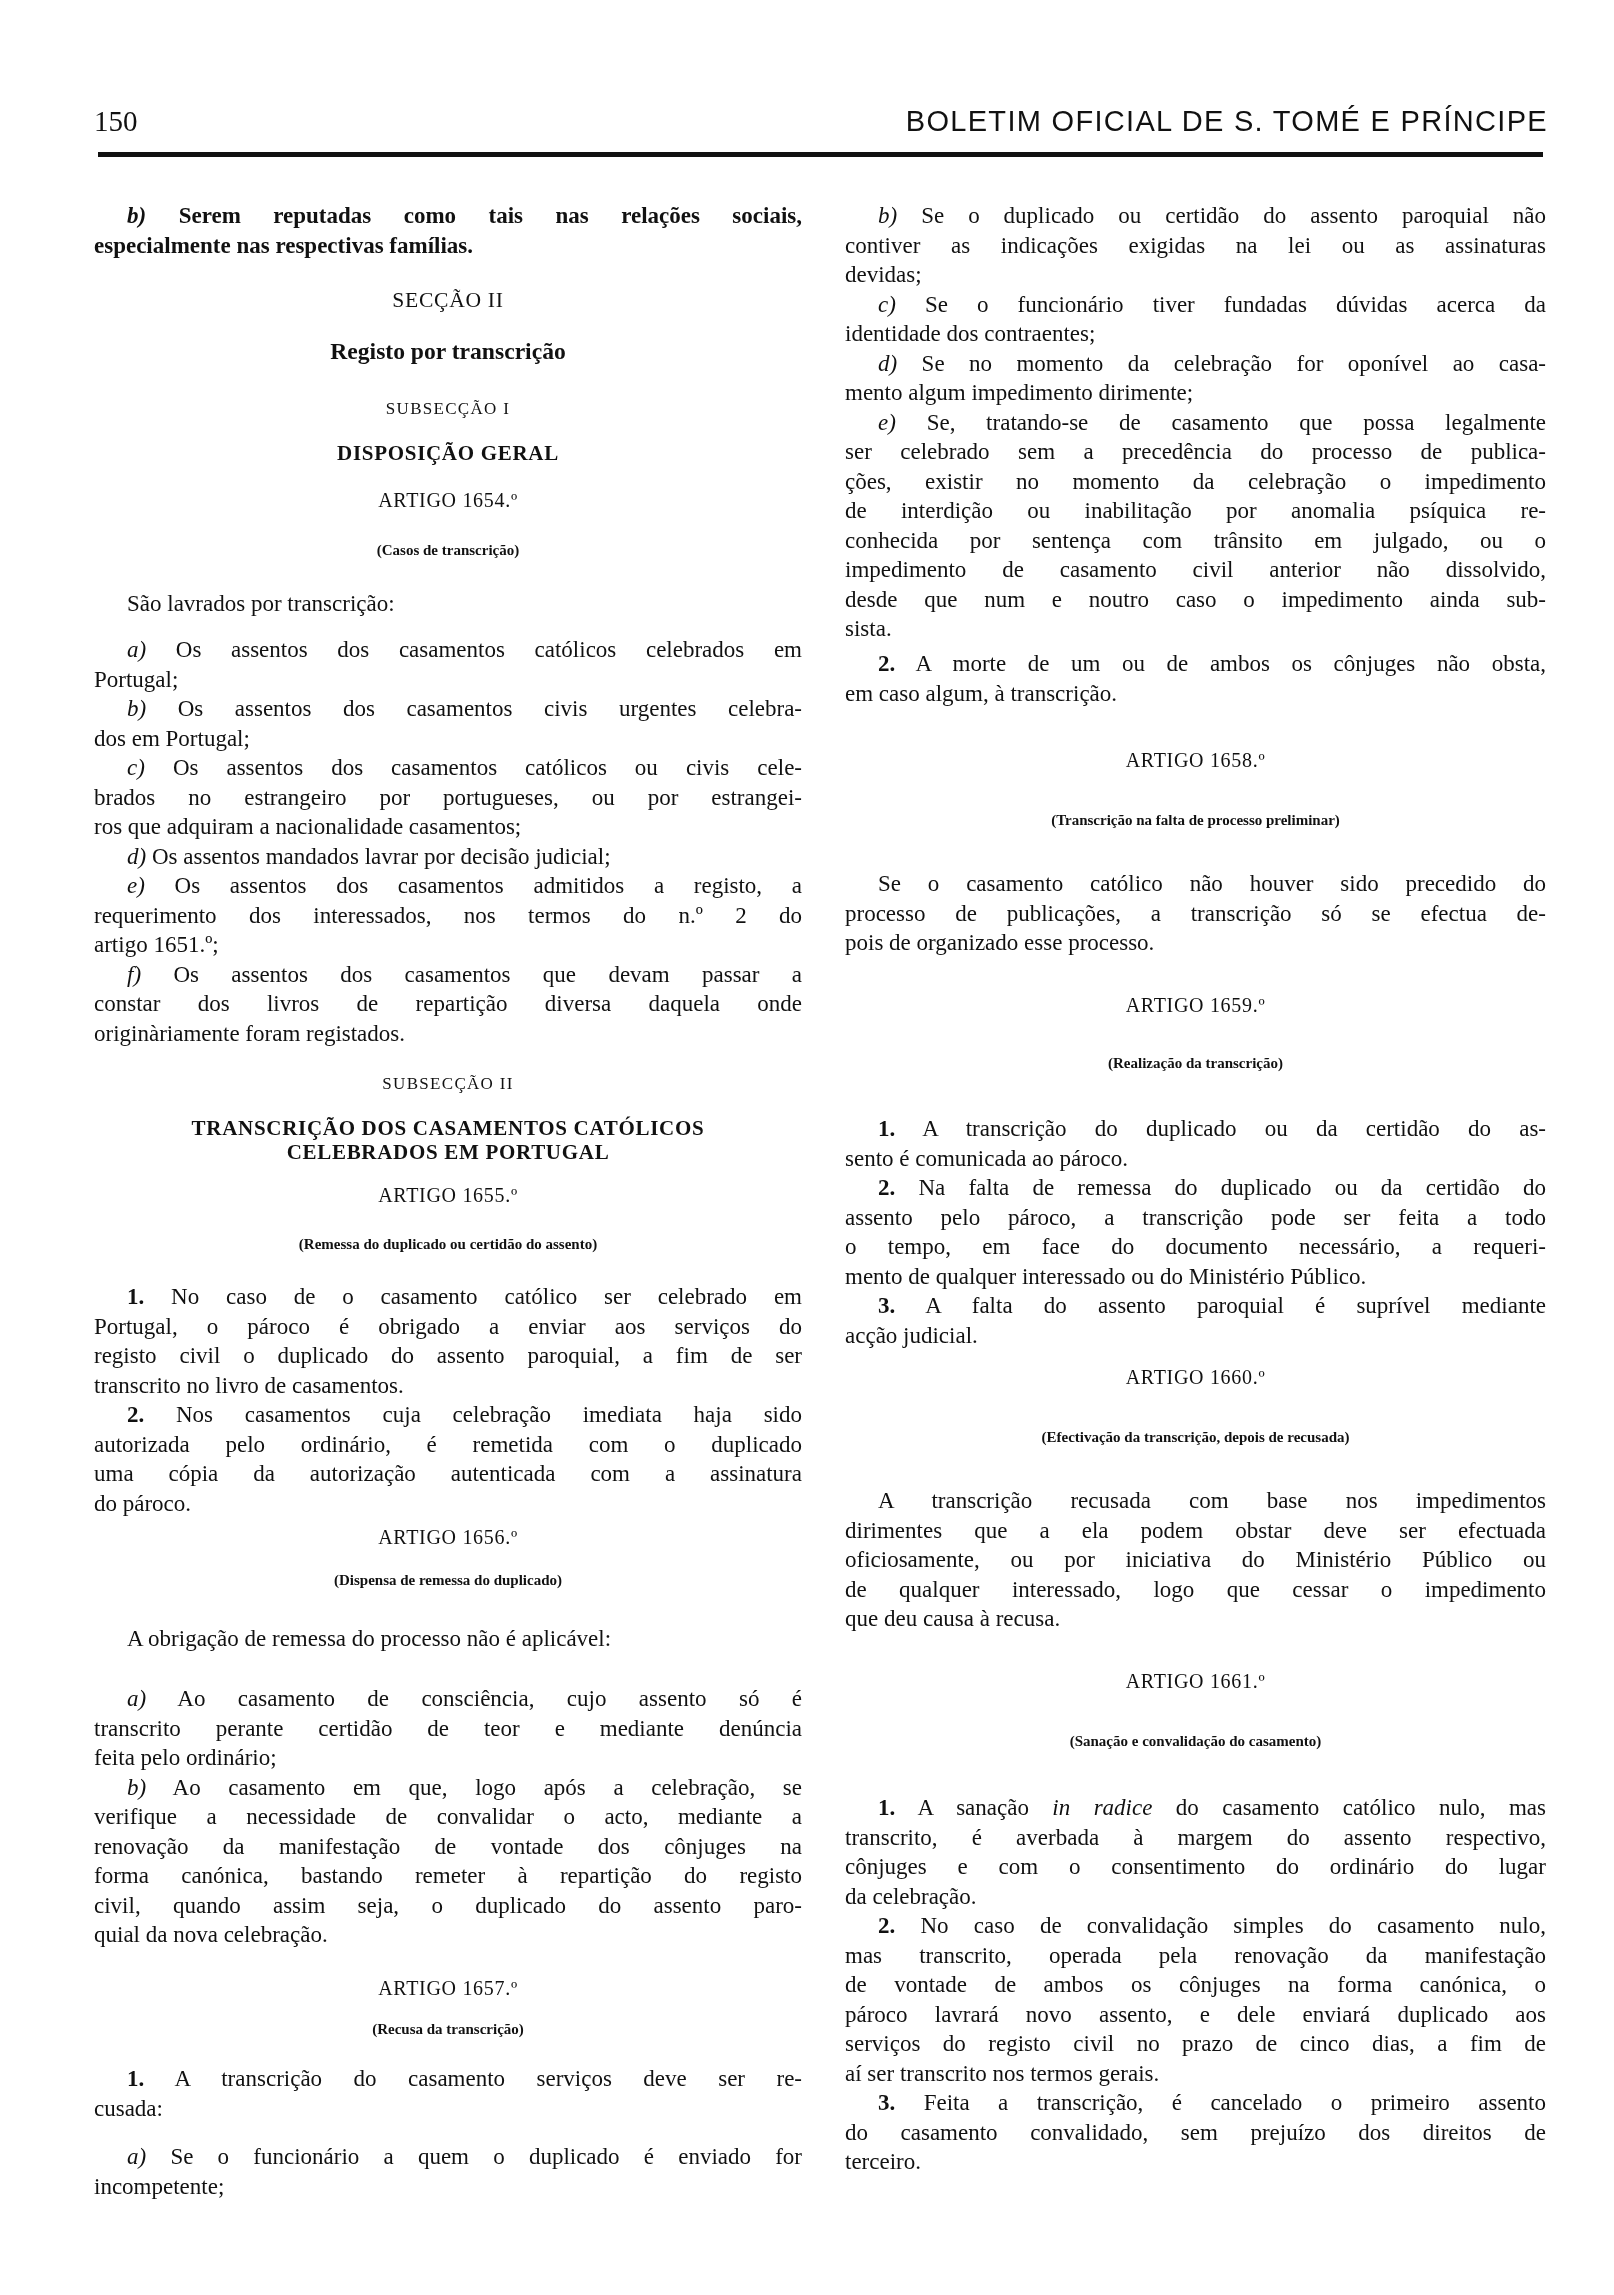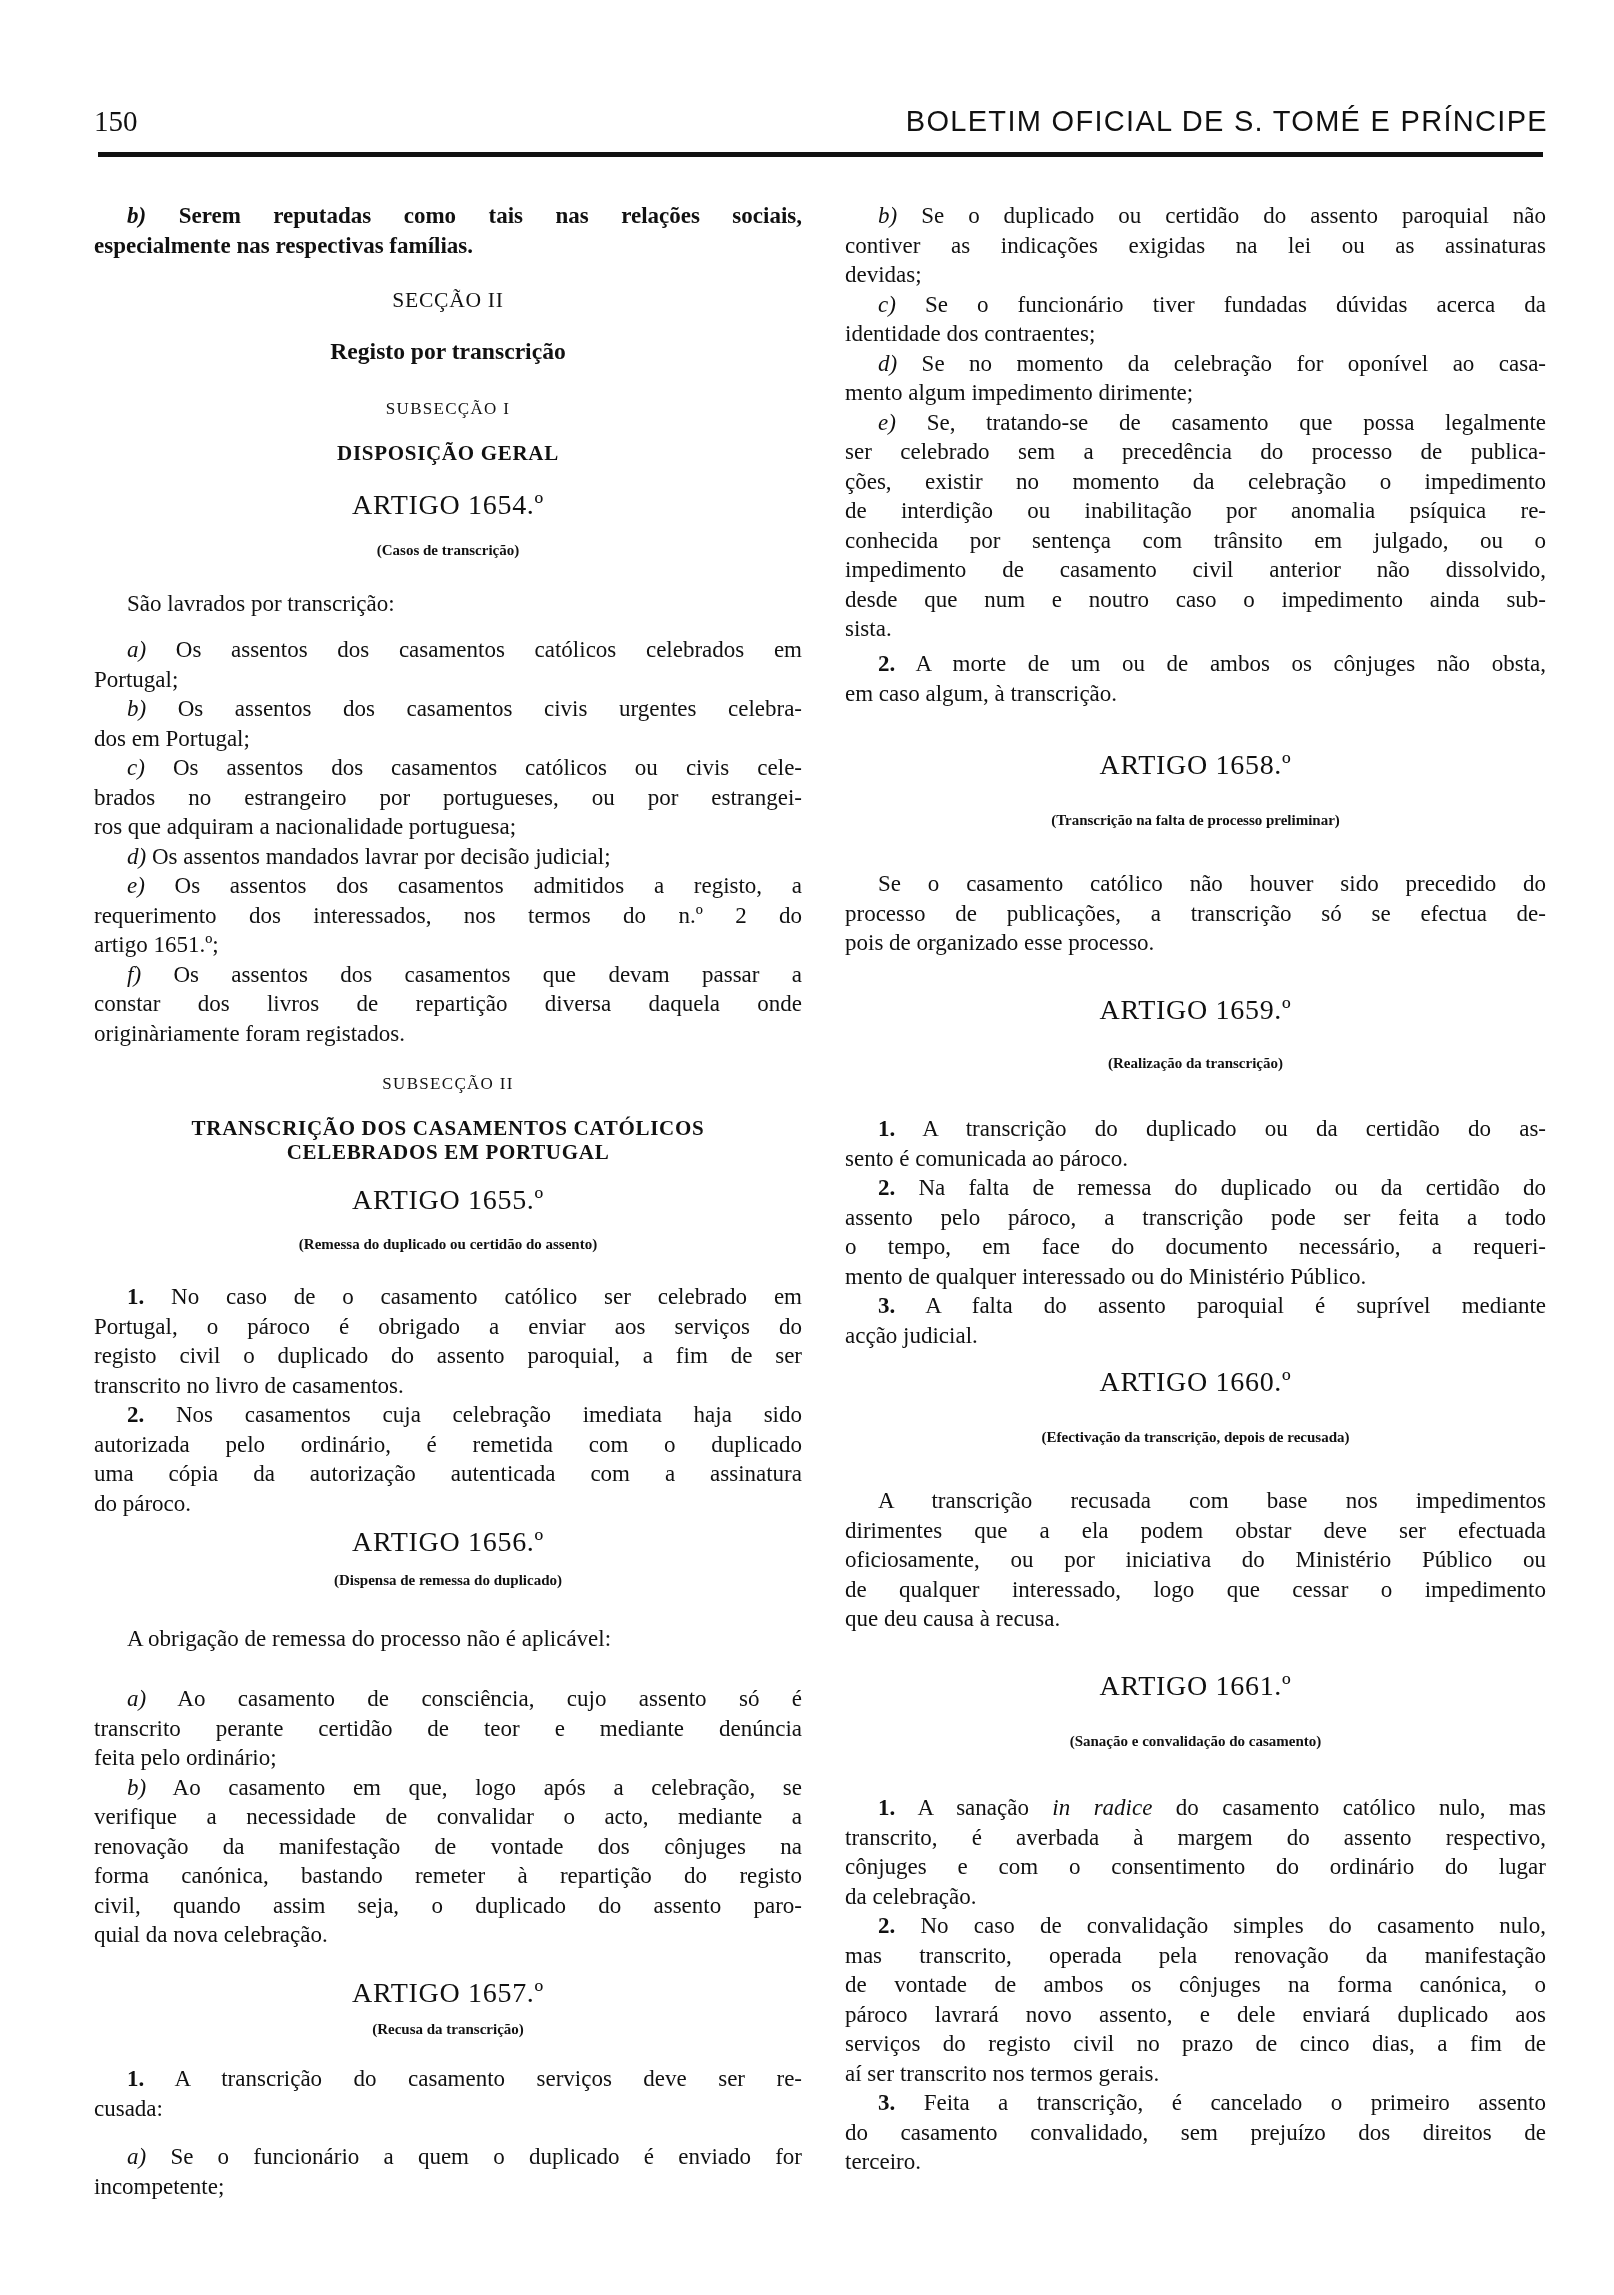--- a/index.html
+++ b/index.html
@@ -9,21 +9,21 @@
   .hdr-title { position: absolute; right: 66px; top: 105px; font-size: 29px; font-family: Liberation Sans, sans-serif; letter-spacing: 1.3px; }
   .rule { position: absolute; left: 98px; top: 152px; width: 1445px; height: 4.6px; background: #111; }
   .col { position: absolute; top: 0; }
   .col.left { left: 94px; width: 708px; }
   .col.right { left: 845px; width: 701px; }
   .blk { position: absolute; left: 0; width: 100%; }
   .ln { display: block; height: 29.5px; line-height: 29.5px; font-size: 23px; font-family: "Liberation Serif", serif;
         white-space: nowrap; text-align: justify; text-align-last: justify; }
   .ln.last { text-align-last: left; }
   .ln.ind { padding-left: 33px; }
-  .artigo { font-size: 28px; letter-spacing: 0.7px; font-family: "Liberation Serif", serif; }
+  .artigo { font-size: 20px; letter-spacing: 0.7px; font-family: "Liberation Serif", serif; }
   .sub { font-size: 17px; letter-spacing: 1.3px; font-family: "Liberation Serif", serif; }
   .seccao { font-size: 21.6px; letter-spacing: 0.7px; font-family: "Liberation Serif", serif; }
   .boldt { font-weight: bold; font-family: "Liberation Serif", serif; }
   .caption { font-size: 15px; font-weight: bold; font-family: "Liberation Serif", serif; }
   .heading-l { font-size: 23.6px; font-weight: bold; font-family: "Liberation Serif", serif; }
   .heading-m { font-size: 21px; font-weight: bold; letter-spacing: 0.7px; font-family: "Liberation Serif", serif; }
   .h { position: absolute; left: 0; width: 100%; text-align: center; white-space: nowrap; }
   i { font-style: italic; }
   b { font-weight: bold; }
 </style>
@@ -51,21 +51,21 @@
   <div class="blk" style="top:589px">
     <span class="ln ind last">São lavrados por transcrição:</span>
   </div>
   <div class="blk" style="top:635px">
     <span class="ln ind"><i>a)</i> <span>Os assentos dos casamentos católicos celebrados em</span></span>
     <span class="ln last">Portugal;</span>
     <span class="ln ind"><i>b)</i> <span>Os assentos dos casamentos civis urgentes celebra-</span></span>
     <span class="ln last">dos em Portugal;</span>
     <span class="ln ind"><i>c)</i> <span>Os assentos dos casamentos católicos ou civis cele-</span></span>
     <span class="ln">brados no estrangeiro por portugueses, ou por estrangei-</span>
-    <span class="ln last">ros que adquiram a nacionalidade portuguesa;</span>
+    <span class="ln last">ros que adquiram a nacionalidade casamentos;</span>
     <span class="ln ind last"><i>d)</i> <span>Os assentos mandados lavrar por decisão judicial;</span></span>
     <span class="ln ind"><i>e)</i> <span>Os assentos dos casamentos admitidos a registo, a</span></span>
     <span class="ln">requerimento dos interessados, nos termos do n.º 2 do</span>
     <span class="ln last">artigo 1651.º;</span>
     <span class="ln ind"><i>f)</i> <span>Os assentos dos casamentos que devam passar a</span></span>
     <span class="ln">constar dos livros de repartição diversa daquela onde</span>
     <span class="ln last">originàriamente foram registados.</span>
   </div>
 
   <div class="h sub" style="top:1074px">SUBSECÇÃO II</div>

